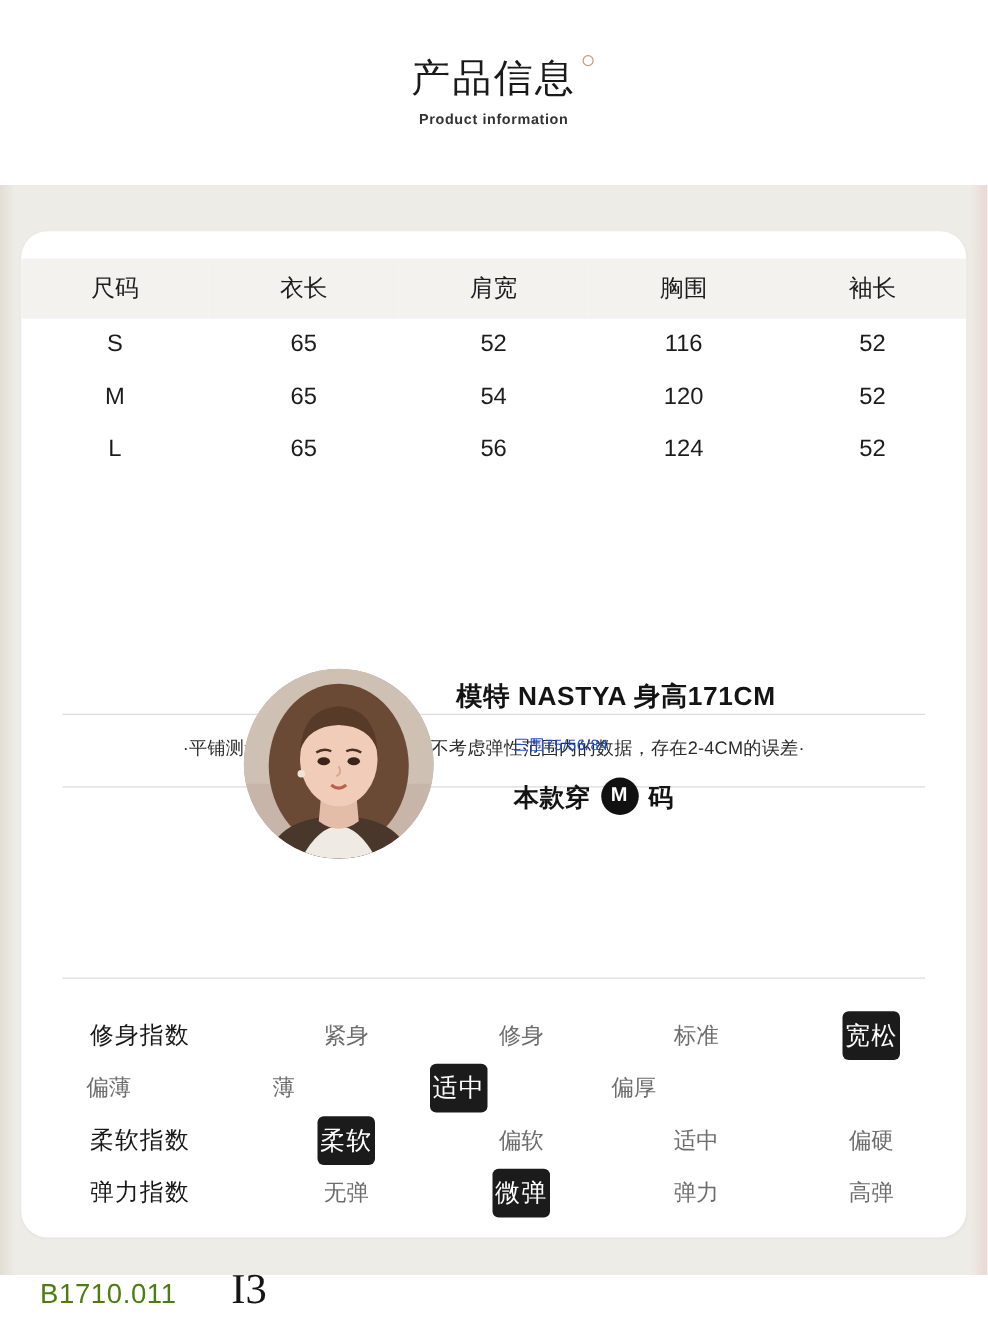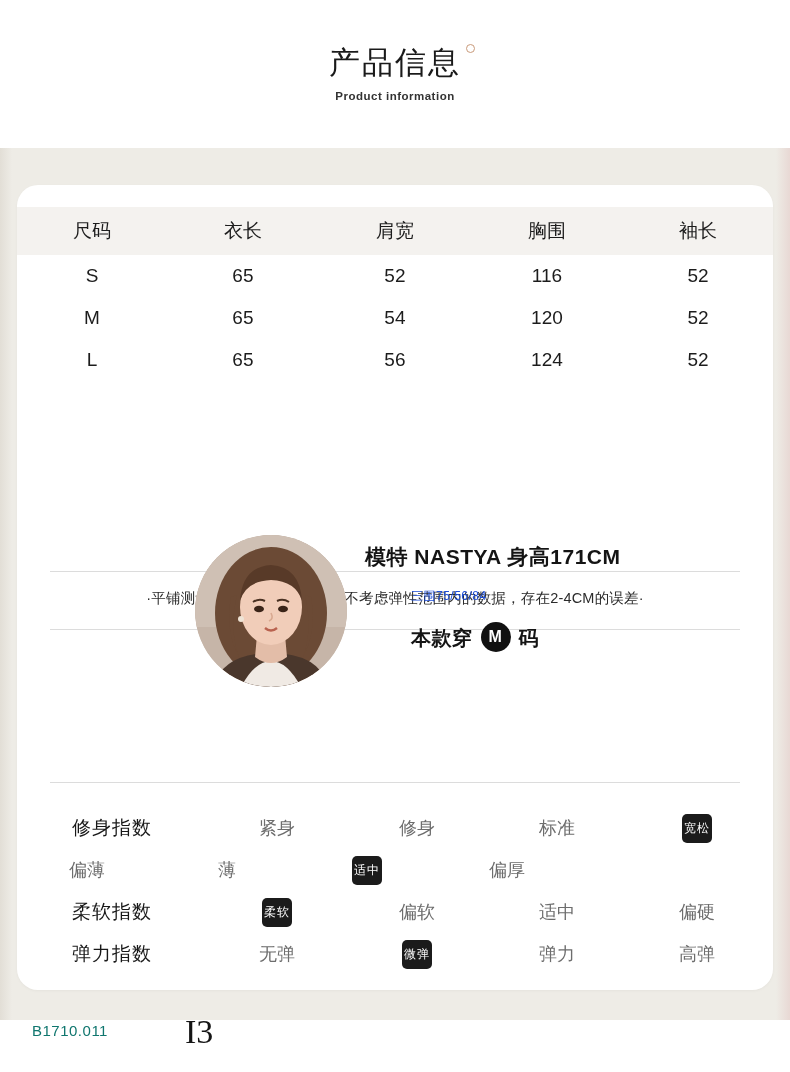--- a/index.html
+++ b/index.html
@@ -239,39 +239,39 @@
     justify-content: center;
     font-size: 18px;
     color: #6d6d6d;
   }
   .idx-cell .chip {
     display: inline-block;
     padding: 6px 2px;
     background: #1b1b1b;
     color: #ffffff;
     border-radius: 5px;
-    font-size: 12px;
+    font-size: 20px;
     letter-spacing: 1px;
   }
 
   
   .footer {
     position: absolute;
     left: 0;
     top: 1020px;
     width: 790px;
     height: 52px;
     background: #ffffff;
   }
   .footer-code {
     position: absolute;
     left: 32px;
     top: 1022px;
-    font-size: 15px;
-    color: #0f766e;
+    font-size: 22px;
+    color: #4d7c0f;
     letter-spacing: 0.5px;
   }
   .footer-mark {
     position: absolute;
     left: 185px;
     top: 1013px;
     font-size: 34px;
     color: #151515;
     font-family: "Liberation Serif", serif;
   }

